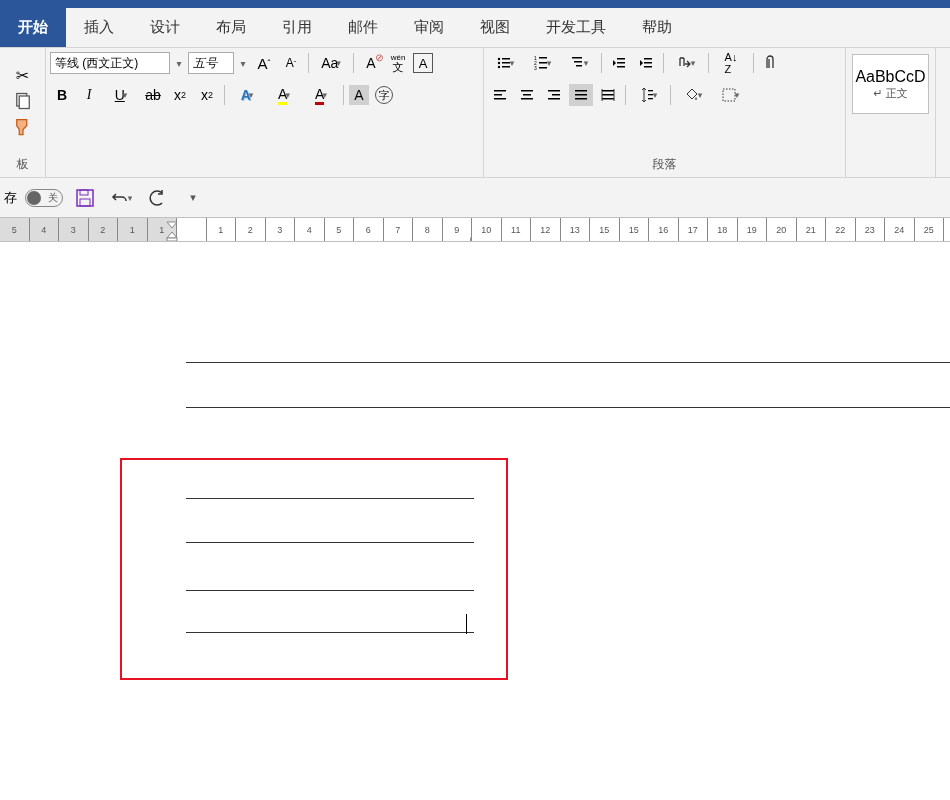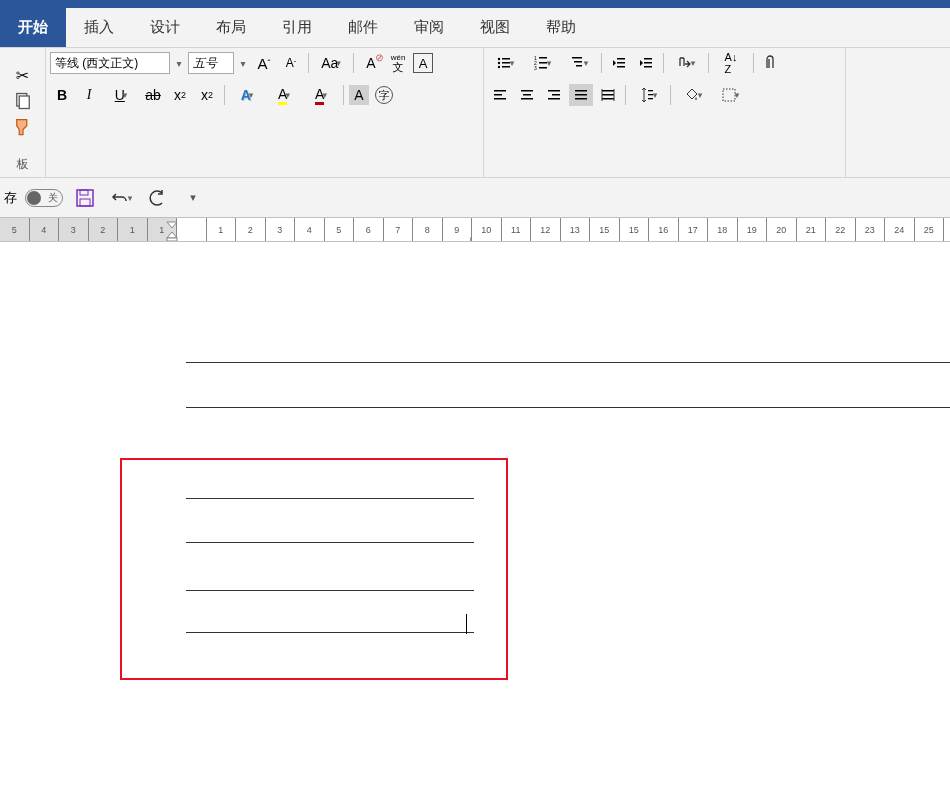--- a/index.html
+++ b/index.html
@@ -69,20 +69,21 @@
 
 <div class="tabs">
   <div class="tab active">开始</div>
   <div class="tab">插入</div>
   <div class="tab">设计</div>
   <div class="tab">布局</div>
   <div class="tab">引用</div>
   <div class="tab">邮件</div>
   <div class="tab">审阅</div>
   <div class="tab">视图</div>
+  <div class="tab">开发工具</div>
   <div class="tab">帮助</div>
 </div>
 
 <div class="ribbon">
   <div class="group" style="width:46px">
     <div class="group-body clipboard-icons">
       <div class="ci">✂</div>
       <div class="ci">
           <svg viewBox="0 0 16 16">
             <rect x="3" y="2" width="8" height="10" fill="none" stroke="#555"></rect>
@@ -281,22 +282,29 @@
             <span class="dd">▾</span>
           </div>
         <div class="btn btn-wide">
             <svg viewBox="0 0 16 16">
               <rect x="2" y="2" width="12" height="12" fill="none" stroke="#333" stroke-dasharray="1.5"></rect>
             </svg>
             <span class="dd">▾</span>
           </div>
       </div>
     </div>
+    <div class="group-label">段落</div>
   </div>
 
+  <div class="group styles">
+    <div class="style-prev">
+      <div class="big">AaBbCcD</div>
+      <div class="small"><span>↵</span> <span>正文</span></div>
+    </div>
+  </div>
 </div>
 
 <div class="qat">
   <span class="qat-label">存</span>
   <div class="toggle">
       <span>关</span>
     </div>
   <div class="qat-btn">
       <svg width="20" height="20" viewBox="0 0 20 20">
         <rect x="2" y="2" width="16" height="16" fill="none" stroke="#7b2fbf" stroke-width="1.5"></rect>

